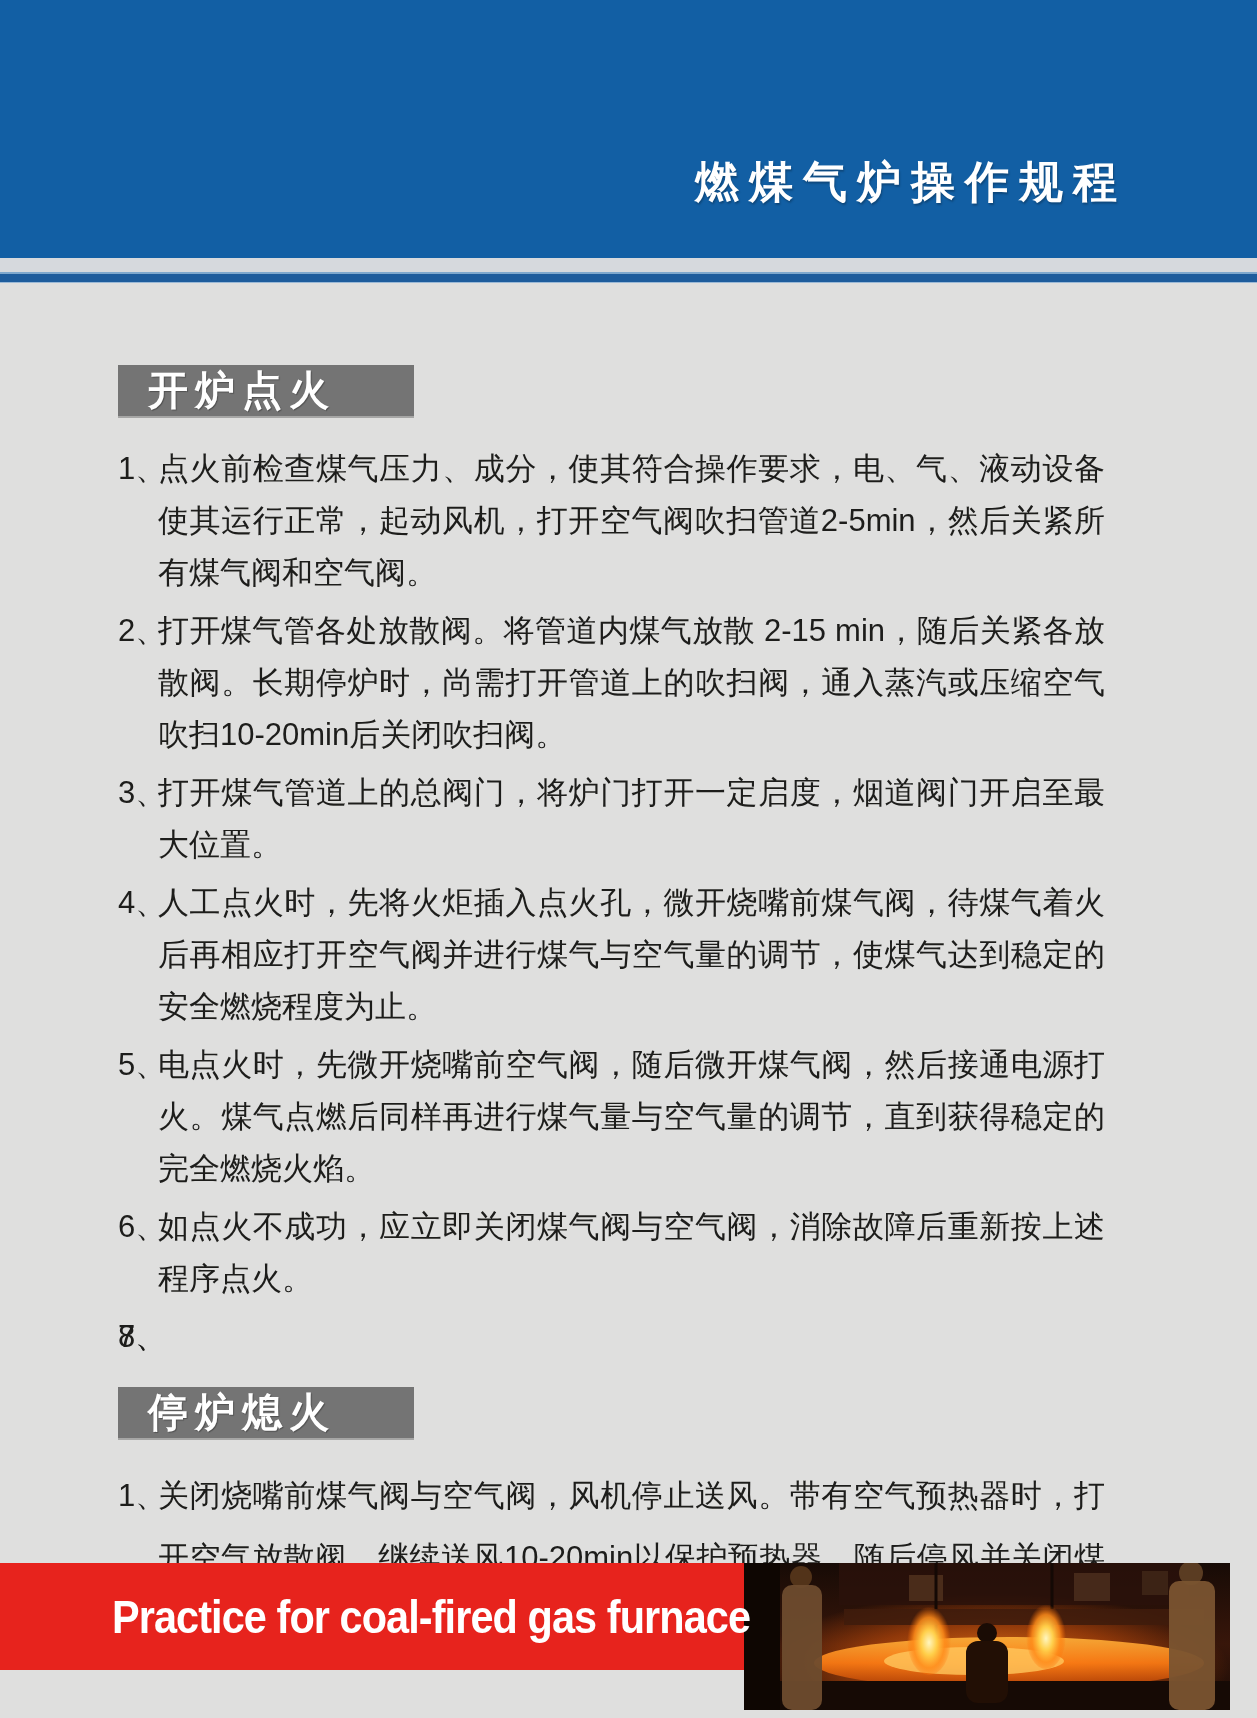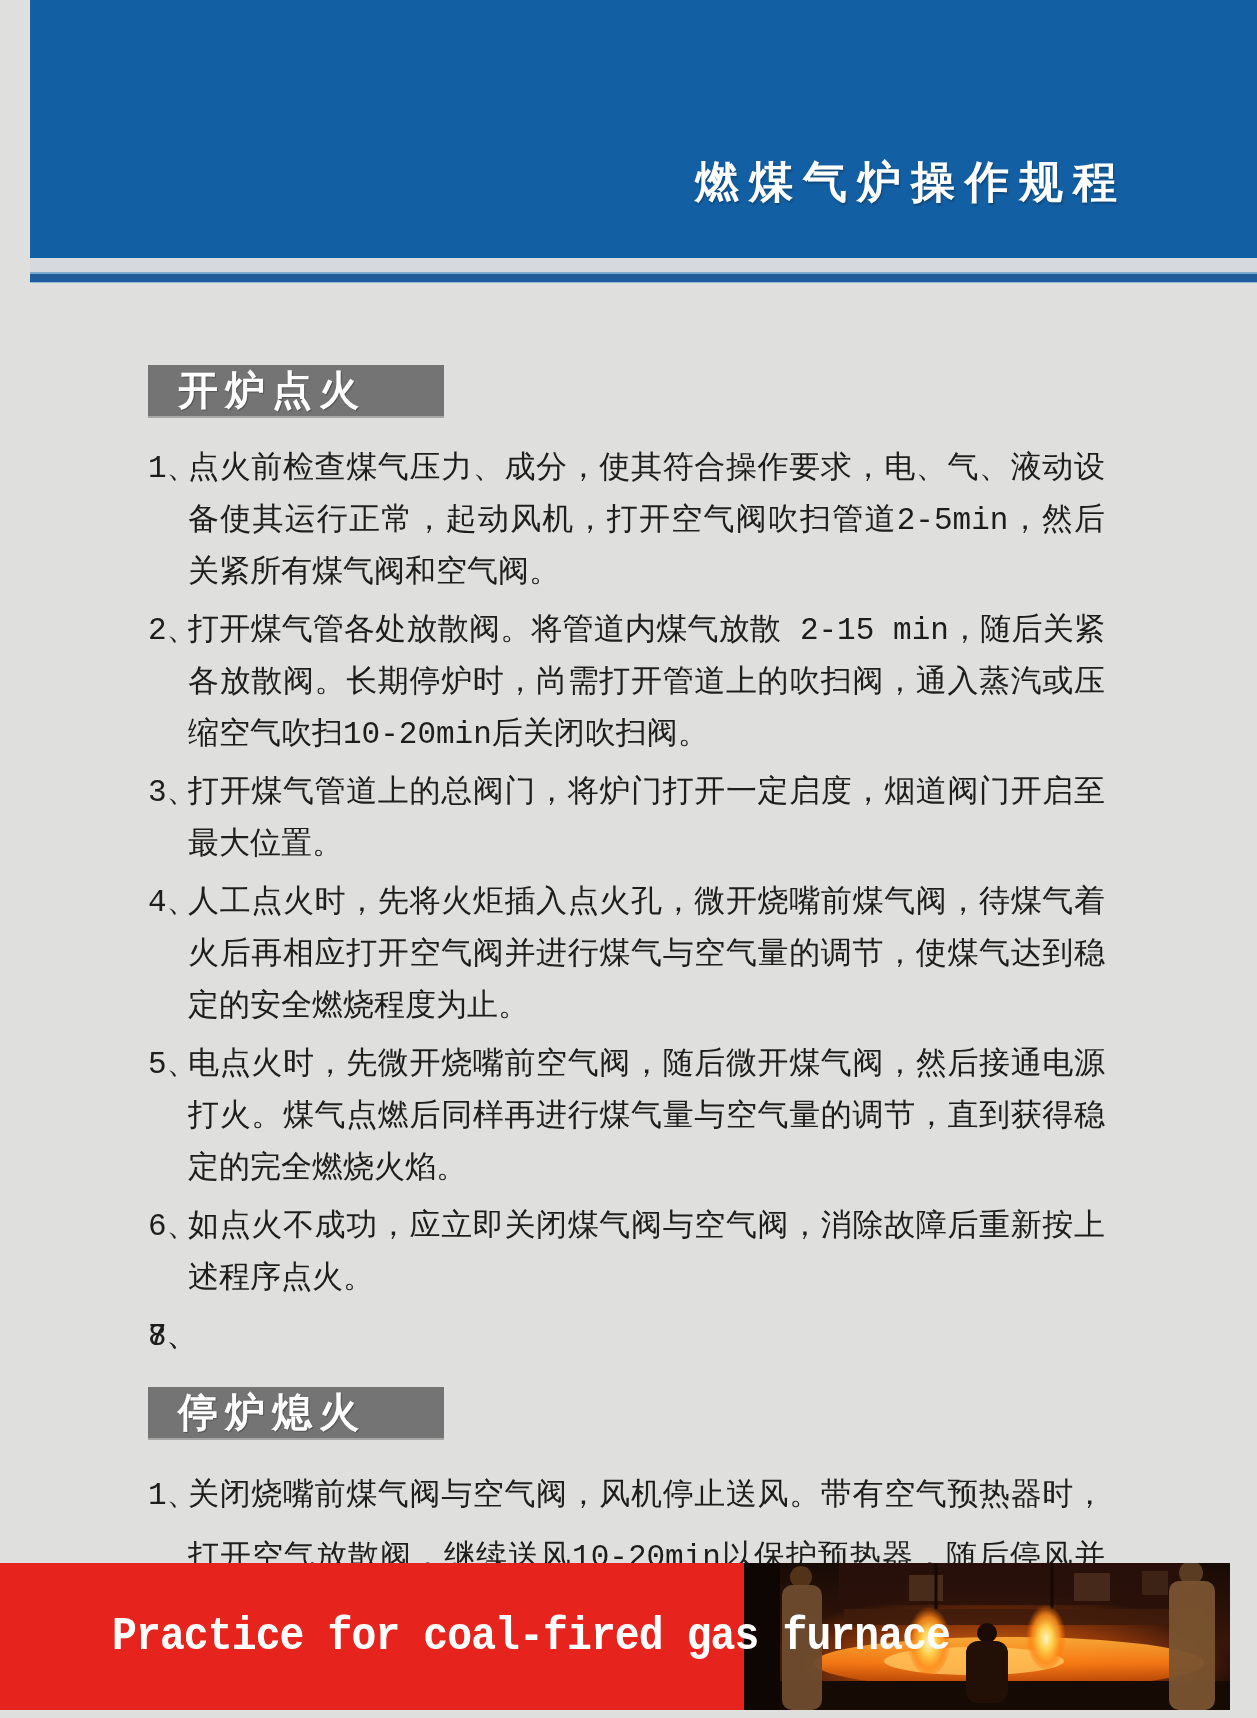--- a/index.html
+++ b/index.html
@@ -2,23 +2,22 @@
 <html lang="zh"><head>
 <meta charset="utf-8">
 <style>
   * { margin:0; padding:0; box-sizing:border-box; }
   html,body { background:#b7b7b7; }
   .page {
     position:relative;
     width:1257px; height:1718px;
     margin:0 auto;
     background:#dfdfde;
-    font-family:Liberation Mono, monospace;
+    font-family:Liberation Sans, sans-serif;
     overflow:hidden;
-    padding-left:30px;
   }
 
   
   .top-band {
     height:258px; background:#125fa4;
     display:flex; justify-content:flex-end; align-items:flex-end;
     padding:0 130px 46px 0;
   }
   .page-title {
     color:#ffffff; font-size:44px; font-weight:bold;
@@ -54,21 +53,21 @@
   .item .num { position:absolute; left:0; top:0; }
   .section-shutdown .item { line-height:62px; margin-bottom:10px; }
 
   
   .bottom-band {
     position:absolute; left:0; bottom:8px;
     width:1257px; height:147px;
     display:flex; background:#dfdfde;
   }
   .red-block {
-    width:744px; height:147px; background:#e7231d;
+    width:744px; height:107px; background:#e7231d;
     display:flex; align-items:center;
     padding-left:112px;
   }
   .footer-caption {
     color:#ffffff; font-size:46px; font-weight:bold;
     letter-spacing:-1px; white-space:nowrap;
     transform:scaleX(0.9); transform-origin:left center;
   }
   .photo {
     width:486px; height:147px; overflow:hidden; background:#1c0d07;

